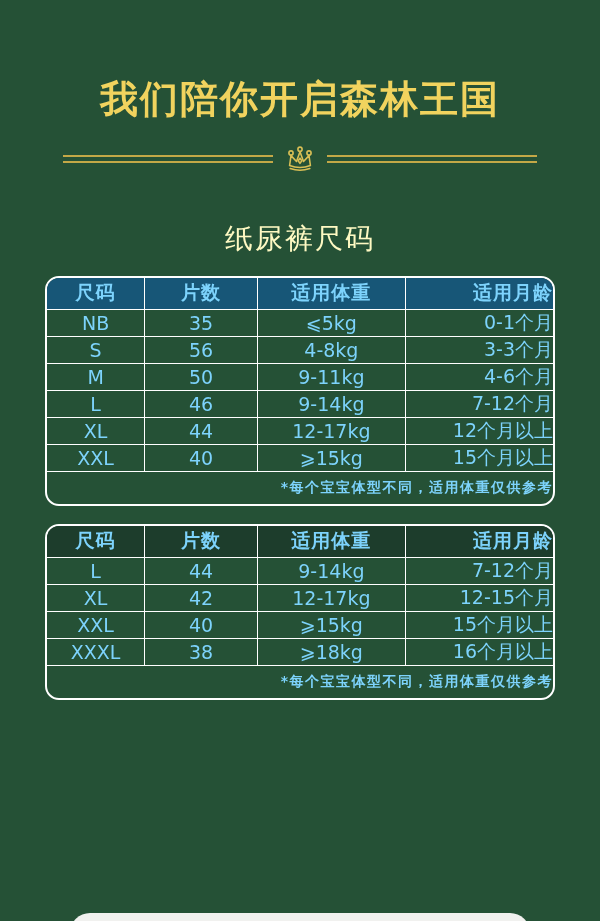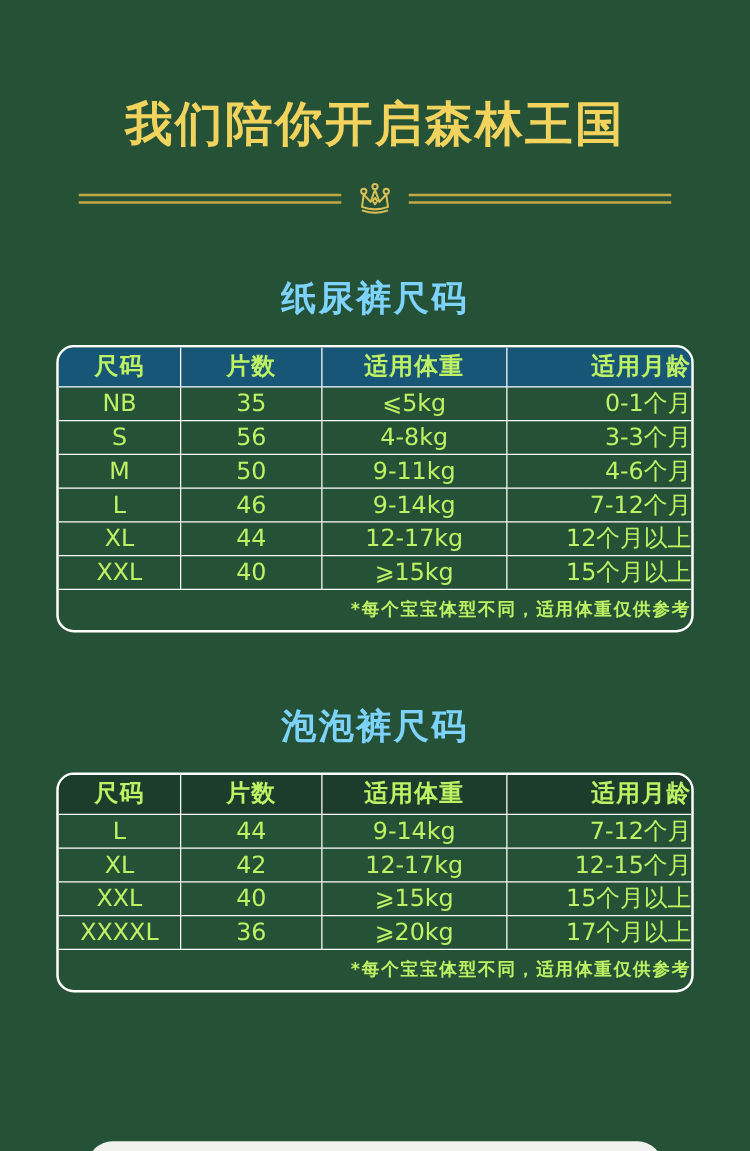--- a/index.html
+++ b/index.html
@@ -38,39 +38,39 @@
     height: 8px;
     border-top: 2px solid #c3a847;
     border-bottom: 2px solid #c3a847;
   }
   .crown { flex: 0 0 auto; display: block; }
 
   
   .section-title {
     margin: 0;
     text-align: center;
-    color: #7dd3fc;
+    color: #fef9c3;
     font-size: 28px;
-    font-weight: bold;
+    font-weight: normal;
     letter-spacing: 2px;
   }
   #section-0 .section-title { margin-top: 48px; }
   #section-1 .section-title { margin-top: 56px; }
 
   .table-wrap {
     width: 510px;
     margin: 18px auto 0;
     border: 2px solid #ffffff;
     border-radius: 14px;
     overflow: hidden;
   }
   table {
     width: 100%;
     border-collapse: collapse;
-    color: #bef264;
+    color: #7dd3fc;
     table-layout: fixed;
   }
   th, td {
     border: 1.5px solid #ffffff;
     text-align: center;
     vertical-align: middle;
     padding: 0;
   }
   th { height: 32px; font-size: 19px; font-weight: bold; letter-spacing: 1px; }
   td { height: 16px; font-size: 19px; font-weight: normal; }
@@ -174,21 +174,20 @@
         <tfoot>
             <tr>
               <td class="footnote" colspan="4">*每个宝宝体型不同，适用体重仅供参考</td>
             </tr>
           </tfoot>
       </table>
     </div>
   </section>
 
   <section id="section-1">
-    <h2 class="section-title">泡泡裤尺码</h2>
     <div class="table-wrap">
       <table>
         <thead>
             <tr>
               <th style="background: rgb(29, 61, 44);">尺码</th>
               <th style="background: rgb(29, 61, 44);">片数</th>
               <th style="background: rgb(29, 61, 44);">适用体重</th>
               <th style="background: rgb(29, 61, 44);">适用月龄</th>
             </tr>
           </thead>
@@ -205,24 +204,24 @@
               <td>12-17kg</td>
               <td>12-15个月</td>
             </tr>
             <tr>
               <td>XXL</td>
               <td>40</td>
               <td>⩾15kg</td>
               <td>15个月以上</td>
             </tr>
             <tr>
-              <td>XXXXL</td>
-              <td>36</td>
-              <td>⩾20kg</td>
-              <td>17个月以上</td>
+              <td>XXXL</td>
+              <td>38</td>
+              <td>⩾18kg</td>
+              <td>16个月以上</td>
             </tr>
           </tbody>
         <tfoot>
             <tr>
               <td class="footnote" colspan="4">*每个宝宝体型不同，适用体重仅供参考</td>
             </tr>
           </tfoot>
       </table>
     </div>
   </section>

